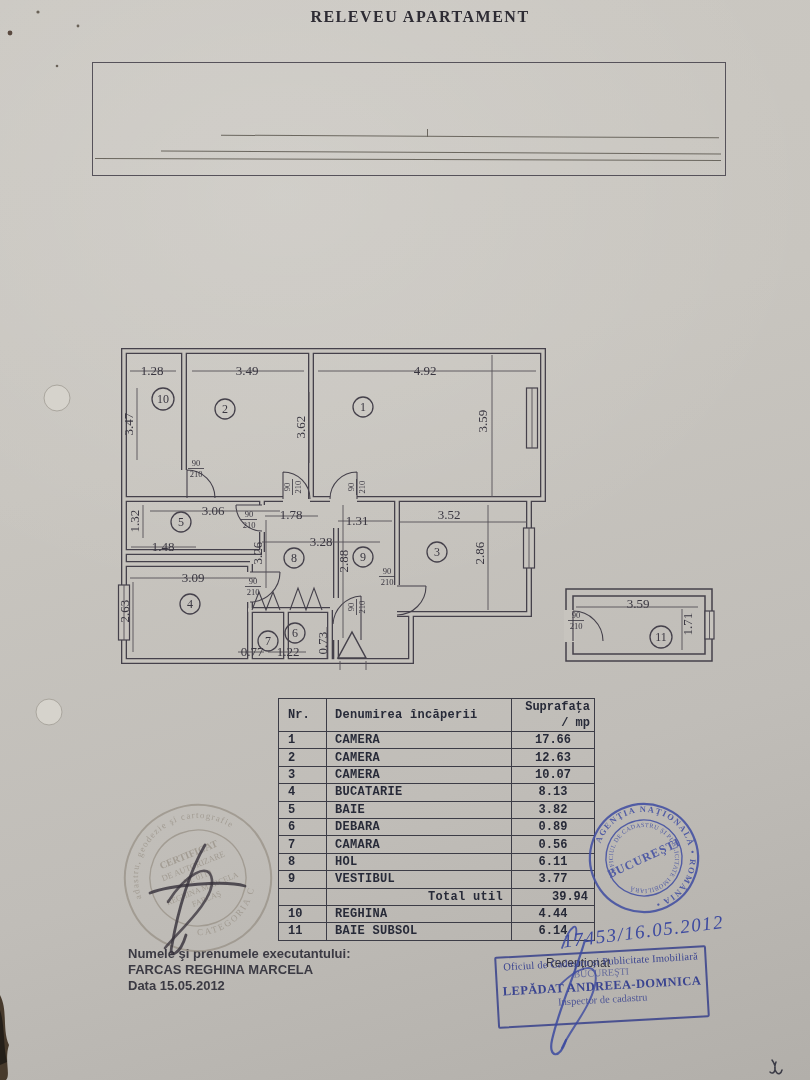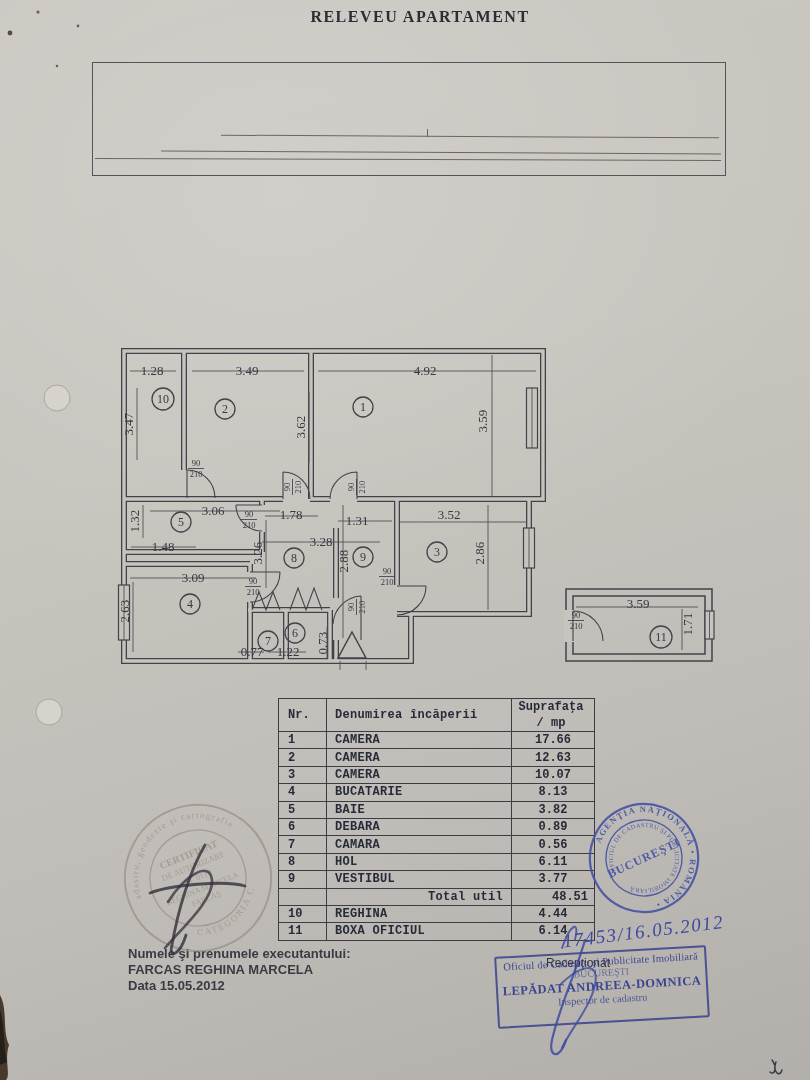--- a/index.html
+++ b/index.html
@@ -23,21 +23,21 @@
      padding:2px 8px 3px 8px;font-size:14.5px;font-weight:700;color:#34313b;}
   .cadline{position:absolute;background:#6b675f;height:1px;}
   
   #roomtable{left:278px;top:698px;border-collapse:collapse;
      font-size:12px;color:#272a38;font-family:Liberation Mono, monospace;}
   #roomtable th,#roomtable td{border:1.2px solid #3c3c46;padding:0 4px;height:16.4px;line-height:16px;}
   #roomtable th{font-weight:700;text-align:left;padding-left:8px;height:19px;}
   #roomtable .col-nr{width:34px;padding-left:9px;font-weight:700;}
   #roomtable .col-name{width:168px;padding-left:8px;font-weight:700;letter-spacing:.3px;}
   #roomtable .col-val{width:72px;text-align:center;font-weight:700;}
-  #roomtable th.col-val{text-align:center;padding-left:0;}
+  #roomtable th.col-val{text-align:right;padding-left:0;}
   #roomtable .total-label{text-align:right;padding-right:8px;}
   #roomtable .total-val{text-align:right;padding-right:6px;}
   
   .footline{font-family:"Liberation Sans",sans-serif;font-weight:700;
      font-size:13px;color:#3b3a43;line-height:15.5px;white-space:nowrap;text-align:center;}
   #foot1{left:128px;top:946px;}
   #foot2{left:128px;top:962px;}
   #foot3{left:128px;top:978px;}
   #receptionat{left:546px;top:936px;font-family:"Liberation Sans",sans-serif;
      font-weight:400;font-size:12px;color:#36353f;margin-top:20px;}
@@ -137,30 +137,30 @@
           <td class="col-val">6.11</td>
         </tr>
         <tr>
           <td class="col-nr">9</td>
           <td class="col-name">VESTIBUL</td>
           <td class="col-val">3.77</td>
         </tr>
         <tr>
           <td class="col-nr"></td>
           <td class="col-name total-label">Total util</td>
-          <td class="col-val total-val">48.51</td>
+          <td class="col-val total-val">39.94</td>
         </tr>
         <tr>
           <td class="col-nr">10</td>
           <td class="col-name">REGHINA</td>
           <td class="col-val">4.44</td>
         </tr>
         <tr>
           <td class="col-nr">11</td>
-          <td class="col-name">BOXA OFICIUL</td>
+          <td class="col-name">BAIE SUBSOL</td>
           <td class="col-val">6.14</td>
         </tr>
       </tbody>
   </table>
 
   <div class="abs footline" id="foot1">Numele şi prenumele executantului:</div>
   <div class="abs footline" id="foot2">FARCAS REGHINA MARCELA</div>
   <div class="abs footline" id="foot3">Data 15.05.2012</div>
 
   <div class="abs" id="receptionat">Recepţionat</div>

